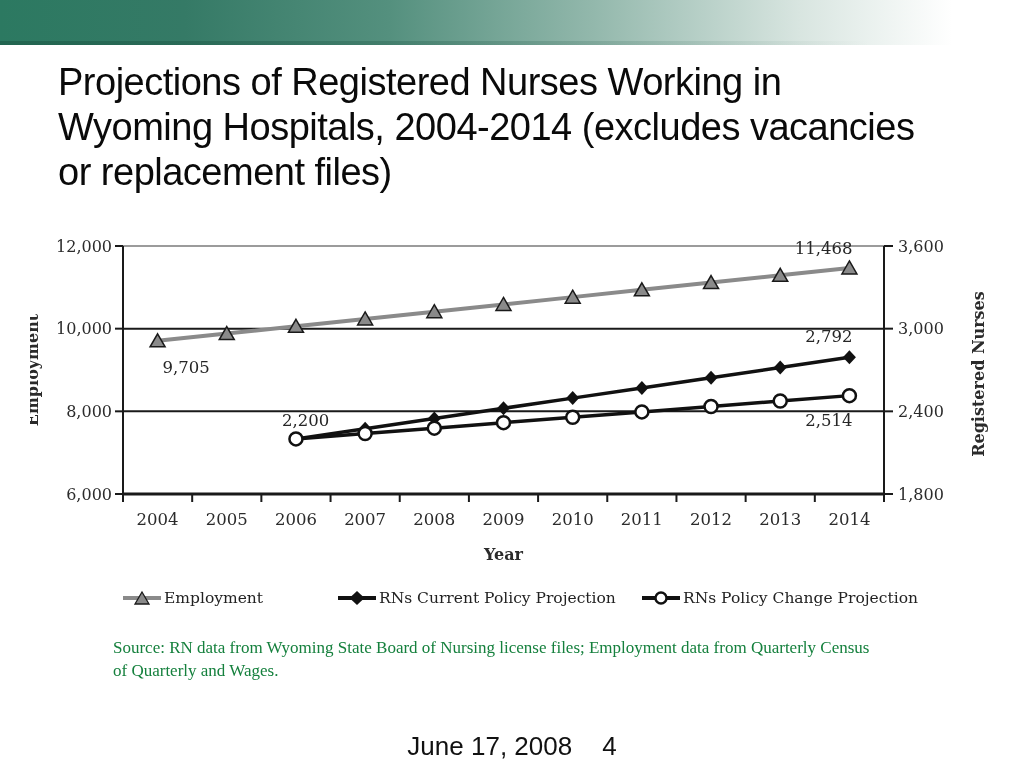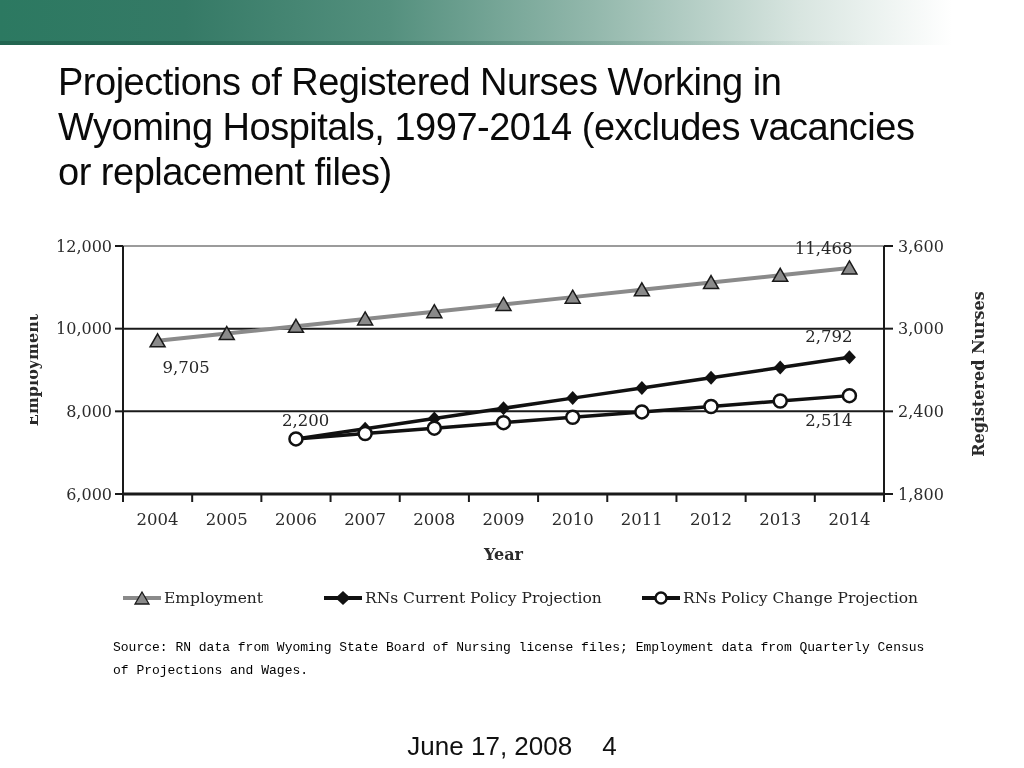--- a/index.html
+++ b/index.html
@@ -25,41 +25,41 @@
   .chart-figure{position:absolute;left:30px;top:223px;width:965px;height:350px;}
   .chart-svg{position:absolute;left:0;top:0;}
   
   .legend{position:absolute;left:0;top:589px;width:1024px;height:22px;font-family:"DejaVu Serif",serif;}
   .legend-item{position:absolute;top:0;display:flex;align-items:center;}
   .legend-item svg{display:block;}
   .legend-label{font-size:15.5px;color:#222222;margin-left:3px;white-space:nowrap;}
   
   .source{
     position:absolute;left:113px;top:637px;width:860px;
-    font-family:Liberation Mono, monospace;font-size:13px;line-height:22.5px;color:#000000;
+    font-family:Liberation Serif, serif;font-size:17px;line-height:22.5px;color:#15803d;
   }
   
   .footer{
     position:absolute;left:0;top:731px;width:1024px;
     display:flex;justify-content:center;gap:30px;
     font-size:26px;color:#111111;
   }
 </style>
 </head>
 <body>
 
 <div class="slide">
 
   <div class="header-bar">
     <div class="header-bar-accent"></div>
   </div>
 
   <div class="title">
     <div>Projections of Registered Nurses Working in</div>
-    <div>Wyoming Hospitals, 1997-2014 (excludes vacancies</div>
+    <div>Wyoming Hospitals, 2004-2014 (excludes vacancies</div>
     <div>or replacement files)</div>
   </div>
 
   <div class="chart-figure">
     <svg class="chart-svg" width="965" height="350" viewBox="0 0 965 350" xmlns="http://www.w3.org/2000/svg">
         <g>
           <line x1="93" x2="854" y1="23" y2="23" stroke="#9b9b9b" stroke-width="2"></line>
           <line x1="93" x2="854" y1="105.66666666666667" y2="105.66666666666667" stroke="#1a1a1a" stroke-width="2"></line>
           <line x1="93" x2="854" y1="188.33333333333334" y2="188.33333333333334" stroke="#1a1a1a" stroke-width="2"></line>
         </g>
@@ -161,39 +161,39 @@
   </div>
 
   <div class="legend">
     <div class="legend-item" style="left:123px;">
       <svg width="38" height="16">
         <line x1="0" y1="8" x2="38" y2="8" stroke="#8a8a8a" stroke-width="4"></line>
         <polygon points="19,2 26,14 12,14" fill="#8a8a8a" stroke="#1a1a1a" stroke-width="1.3"></polygon>
       </svg>
       <span class="legend-label">Employment</span>
     </div>
-    <div class="legend-item" style="left:324px;">
+    <div class="legend-item" style="left:338px;">
       <svg width="38" height="16">
         <line x1="0" y1="8" x2="38" y2="8" stroke="#111111" stroke-width="4"></line>
         <polygon points="19,1 26.5,8 19,15 11.5,8" fill="#111111"></polygon>
       </svg>
       <span class="legend-label">RNs Current Policy Projection</span>
     </div>
     <div class="legend-item" style="left:642px;">
       <svg width="38" height="16">
         <line x1="0" y1="8" x2="38" y2="8" stroke="#111111" stroke-width="4"></line>
         <circle cx="19" cy="8" r="5.5" fill="#ffffff" stroke="#111111" stroke-width="2.4"></circle>
       </svg>
       <span class="legend-label">RNs Policy Change Projection</span>
     </div>
   </div>
 
   <div class="source">
     <div>Source: RN data from Wyoming State Board of Nursing license files; Employment data from Quarterly Census</div>
-    <div>of Projections and Wages.</div>
+    <div>of Quarterly and Wages.</div>
   </div>
 
   <div class="footer">
     <span>June 17, 2008</span>
     <span>4</span>
   </div>
 
 </div>
 
 </body></html>

